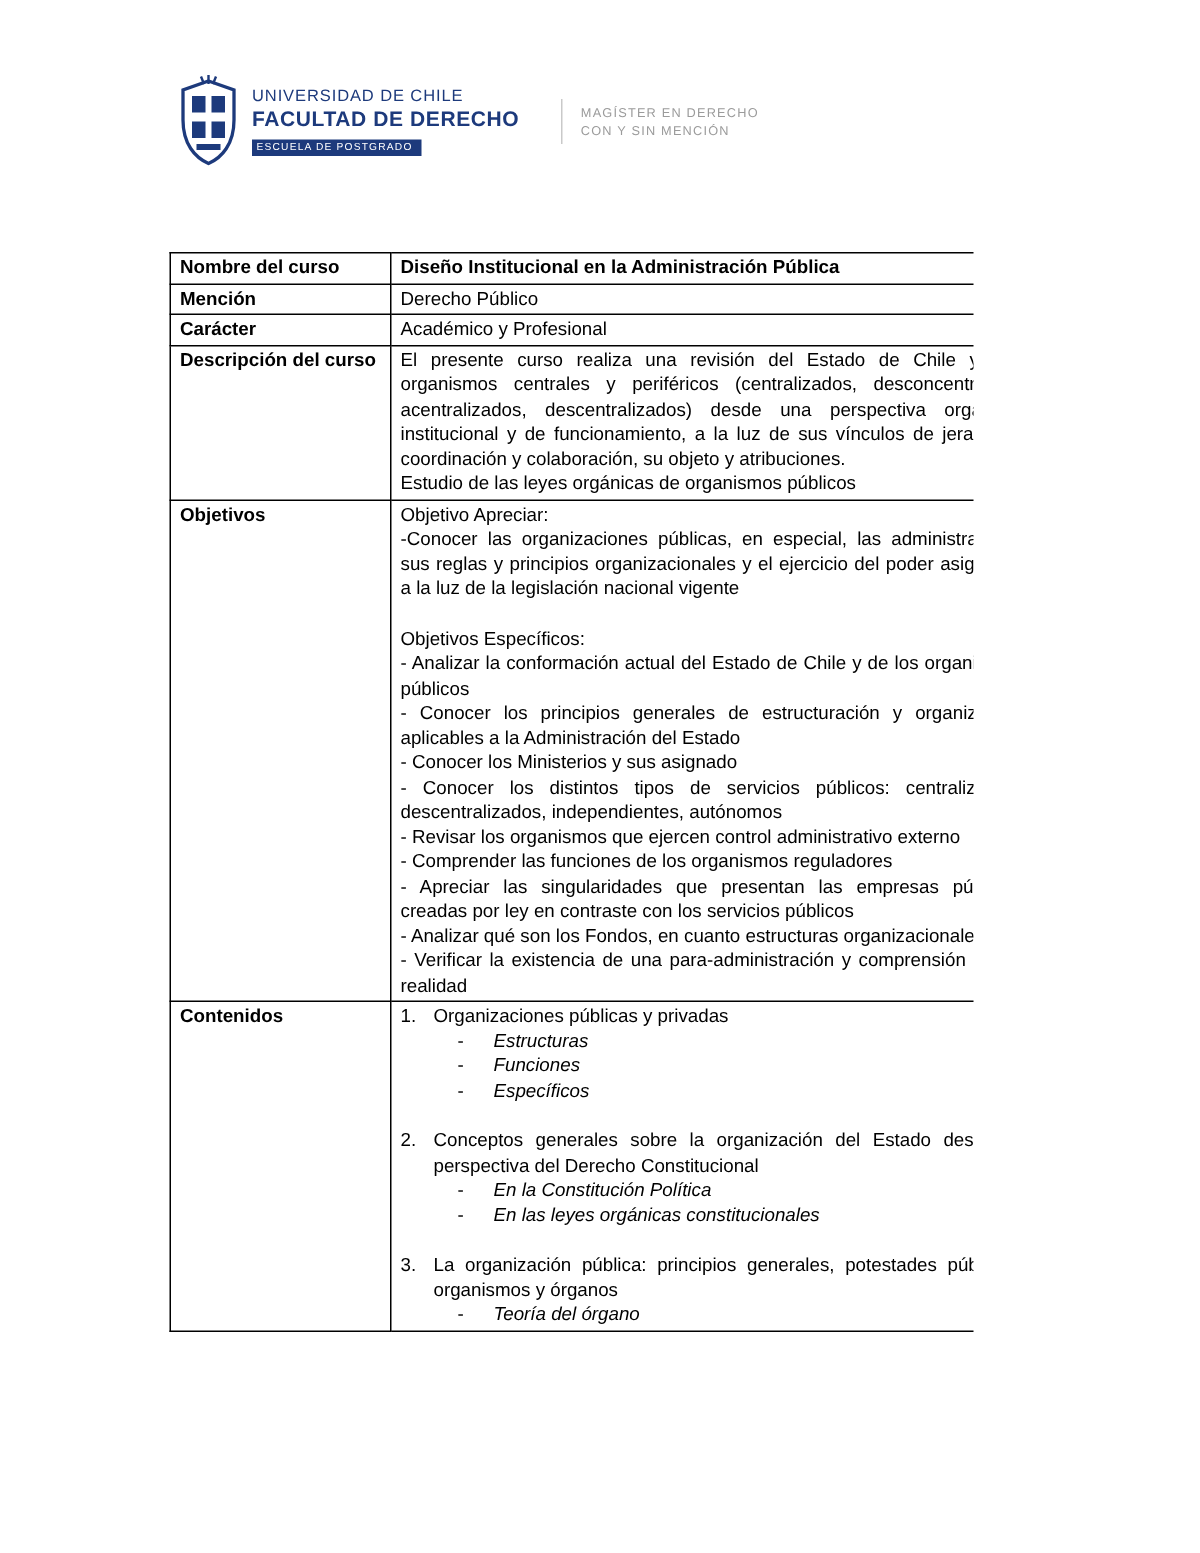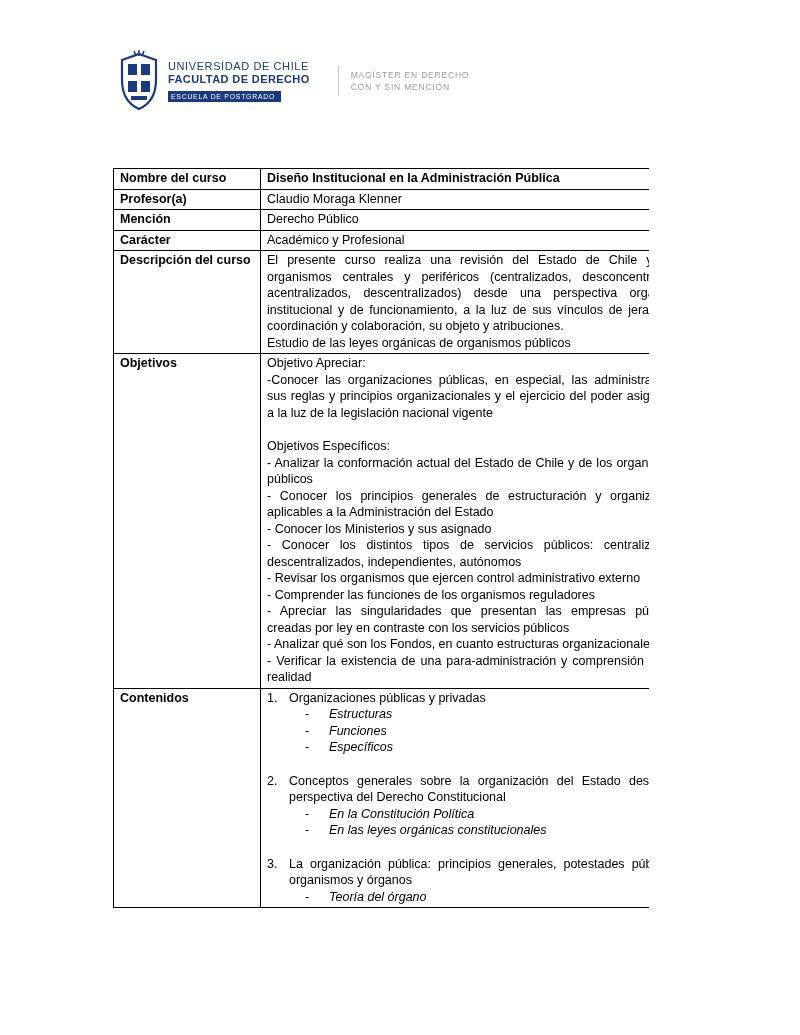--- a/index.html
+++ b/index.html
@@ -24,21 +24,21 @@
   .logo-block { width: 42px; height: 62px; flex: 0 0 42px; }
   .inst-text { margin-left: 8px; }
   .uni {
     color: #1d3a7c;
     font-size: 11px;
     letter-spacing: 0.6px;
     font-weight: 500;
   }
   .fac {
     color: #1d3a7c;
-    font-size: 11px;
+    font-size: 14px;
     font-weight: bold;
     letter-spacing: 0.4px;
     margin-top: 1px;
     text-align: right;
   }
   .school-bar {
     display: inline-block;
     background: #1d3a7c;
     color: #ffffff;
     font-size: 6.8px;
@@ -126,24 +126,20 @@
     <colgroup>
         <col class="c1">
         <col class="c2">
       </colgroup>
     <tbody>
       <tr>
         <td class="label">Nombre del curso</td>
         <td class="bold">Diseño Institucional en la Administración Pública</td>
       </tr>
       <tr>
-        <td class="label">Profesor(a)</td>
-        <td>Claudio Moraga Klenner</td>
-      </tr>
-      <tr>
         <td class="label">Mención</td>
         <td>Derecho Público</td>
       </tr>
       <tr>
         <td class="label">Carácter</td>
         <td>Académico y Profesional</td>
       </tr>
 
       <tr>
         <td class="label">Descripción del curso</td>

